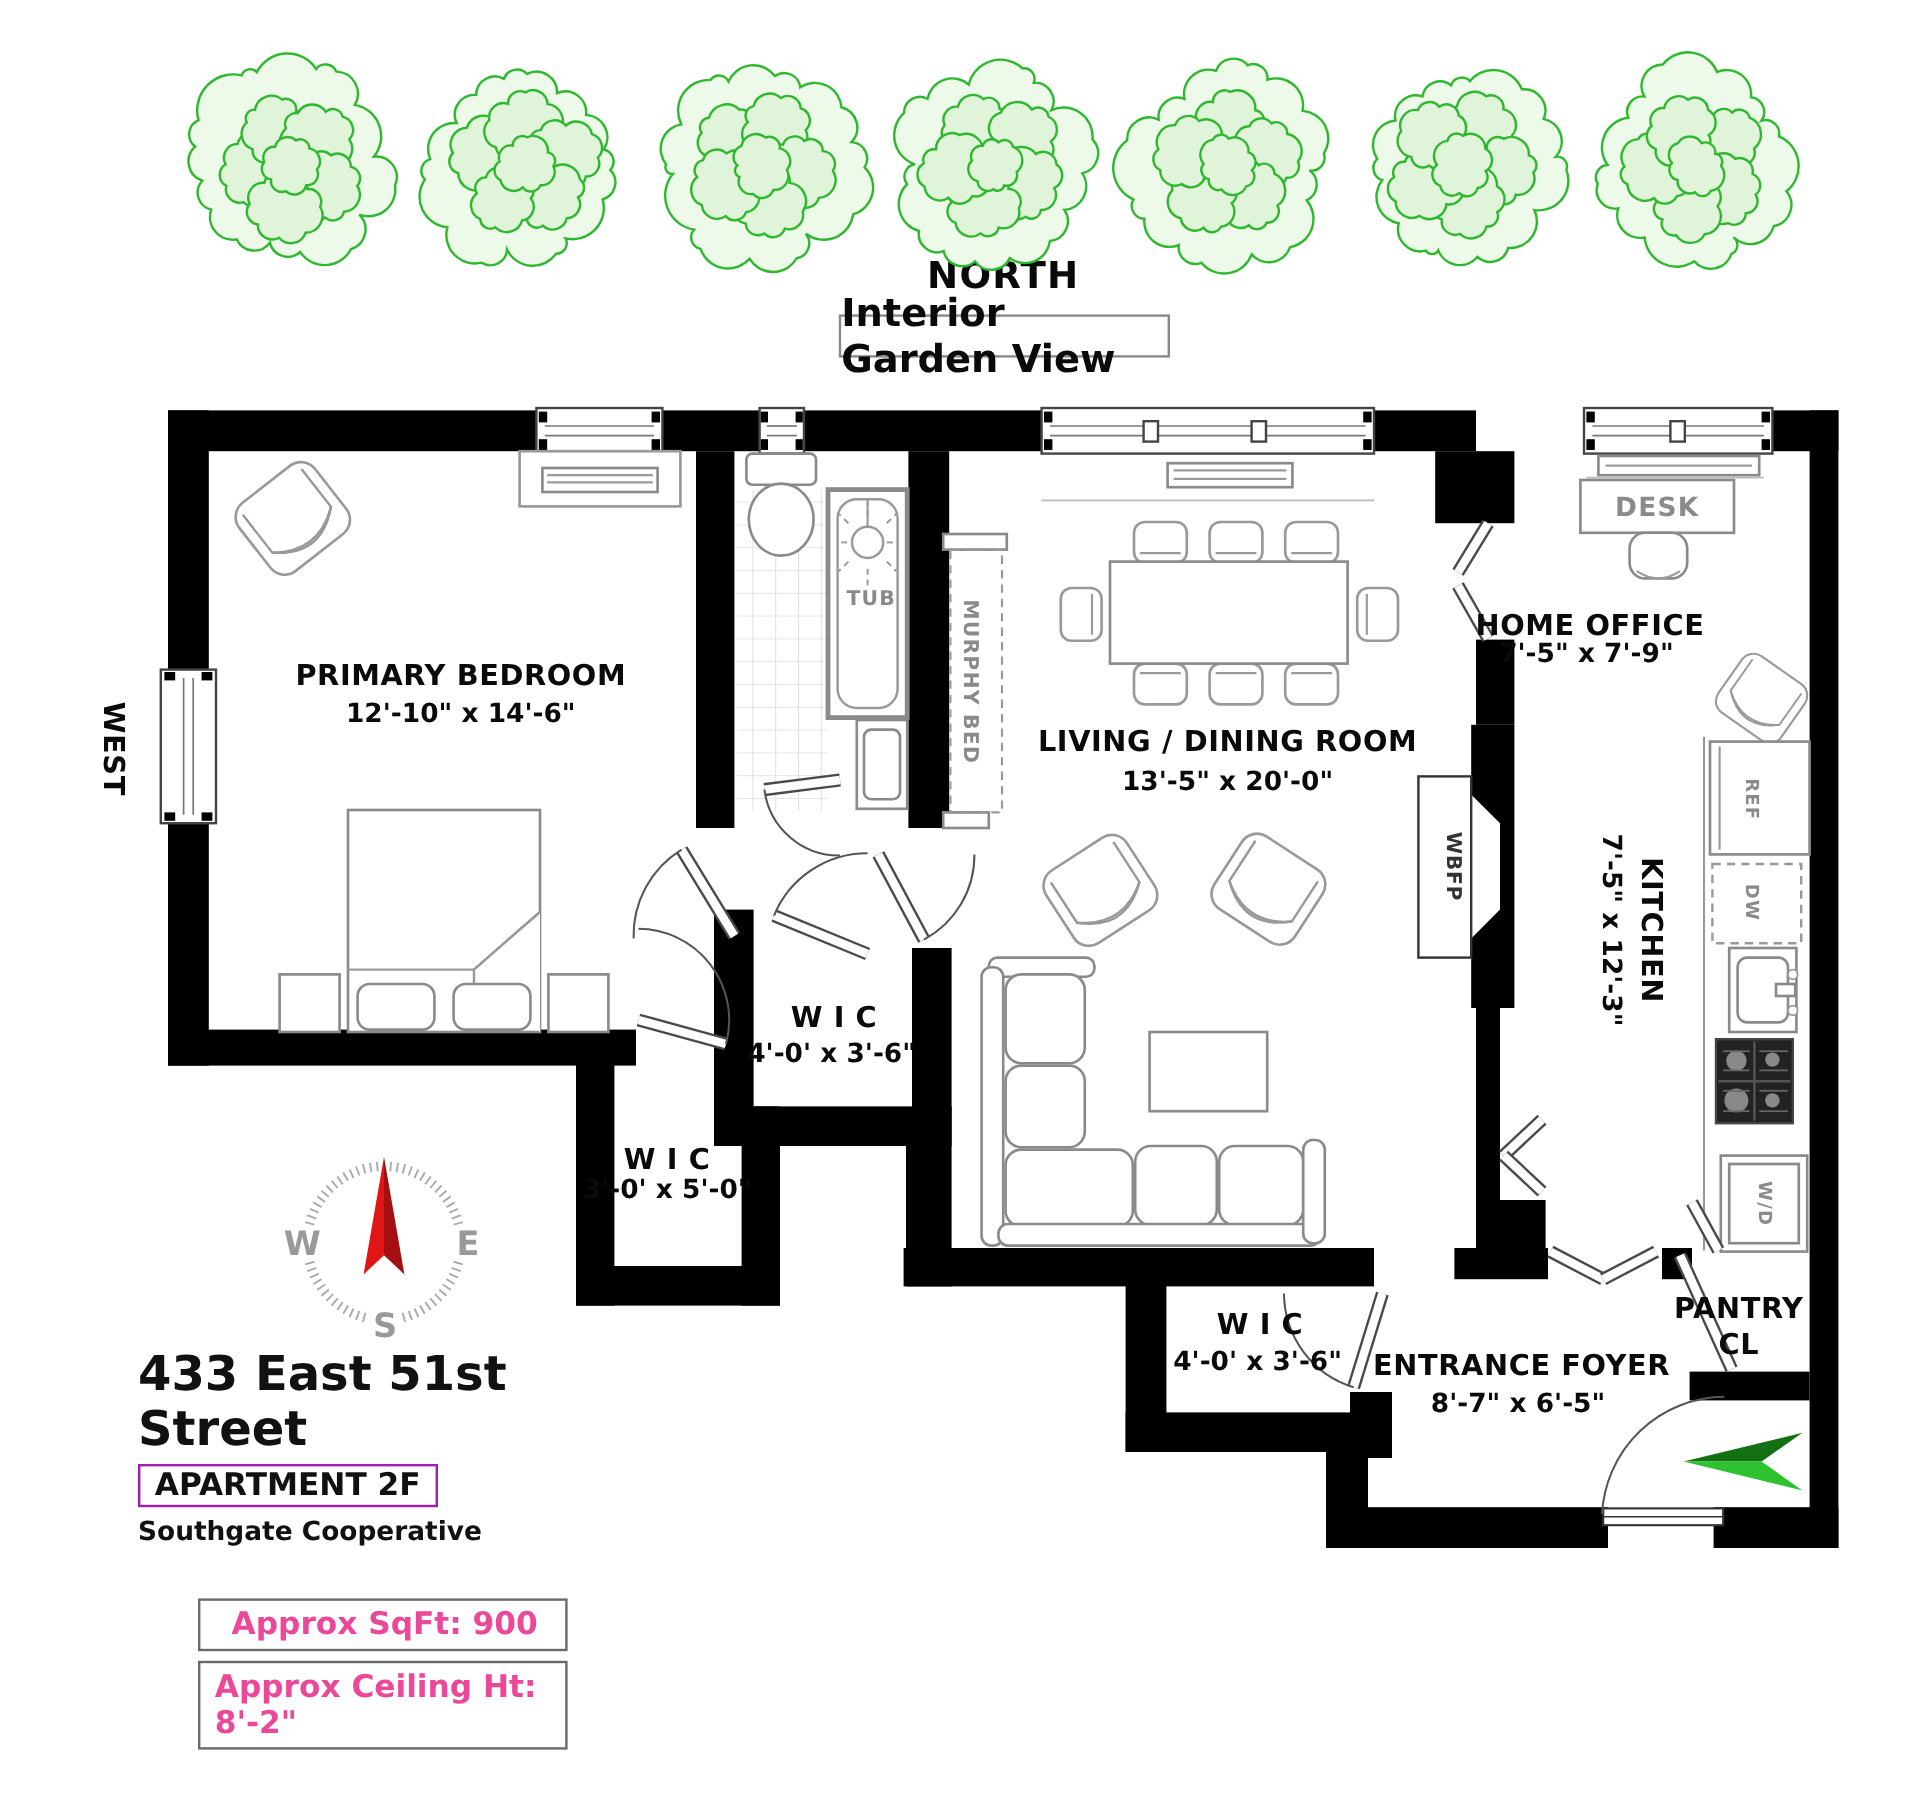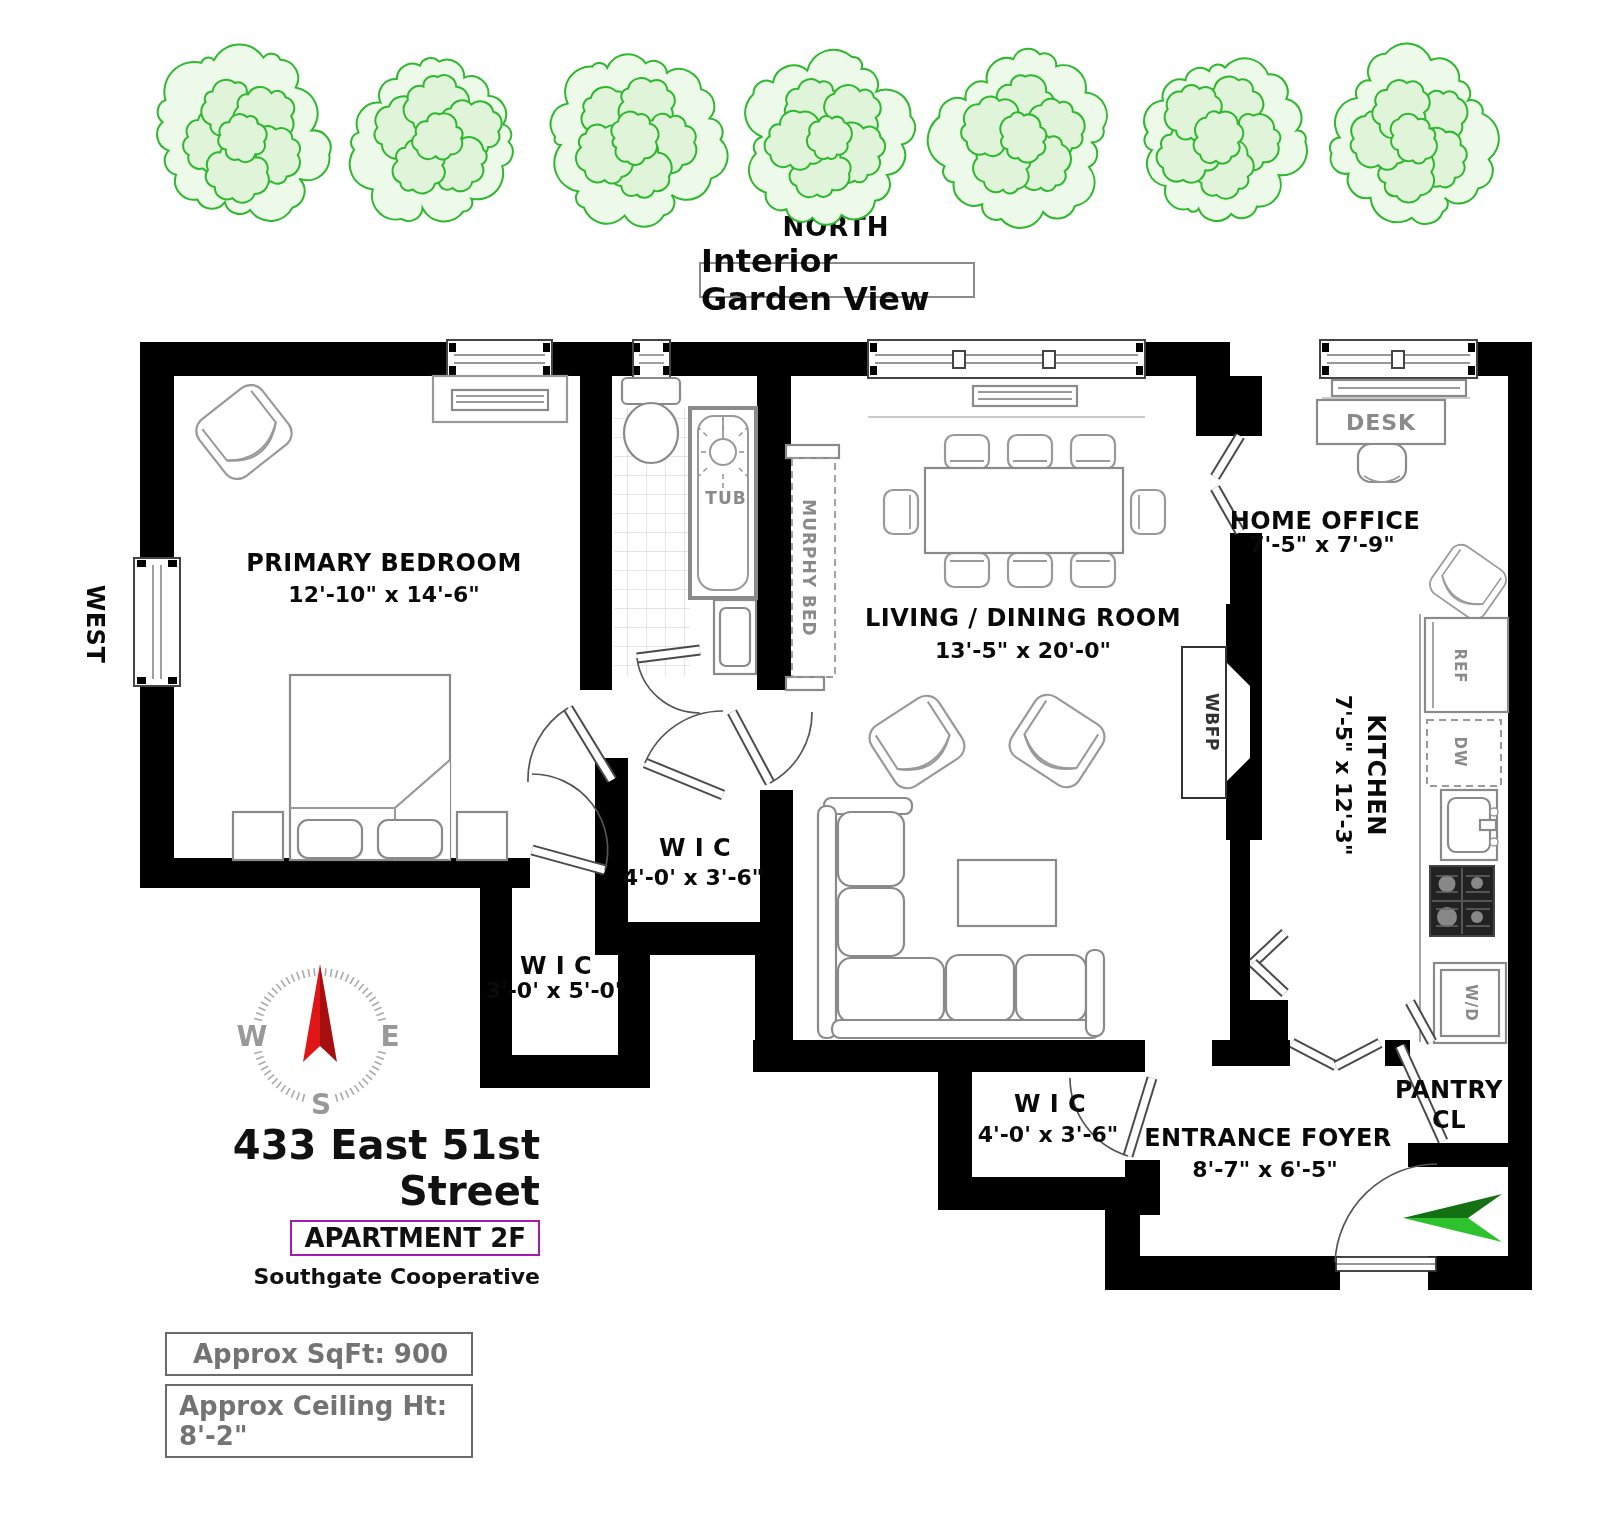--- a/index.html
+++ b/index.html
@@ -15,27 +15,27 @@
   .win-line{stroke:#777;stroke-width:1.4;}
   .cap{fill:#000;}
   .door-out{stroke:#4a4a4a;stroke-width:11;}
   .door-in{stroke:#fff;stroke-width:7;}
   .arc{fill:none;stroke:#555;stroke-width:1.7;}
   .room-name{font-family:"DejaVu Sans",sans-serif;font-weight:bold;font-size:24px;fill:#0a0a0a;text-anchor:middle;letter-spacing:.5px;}
   .room-dims{font-family:"DejaVu Sans",sans-serif;font-weight:bold;font-size:22px;fill:#0a0a0a;text-anchor:middle;}
   .fix{font-family:"DejaVu Sans",sans-serif;font-weight:bold;fill:#8a8a8a;text-anchor:middle;letter-spacing:1px;}
   .fixdark{font-family:"DejaVu Sans",sans-serif;font-weight:bold;fill:#333;text-anchor:middle;letter-spacing:.5px;}
   .compass-letter{font-family:"DejaVu Sans",sans-serif;font-weight:bold;font-size:28px;fill:#999;text-anchor:middle;}
-  #north-label{left:636px;top:212px;width:400px;text-align:center;font-size:26px;font-weight:bold;letter-spacing:1px;color:#0a0a0a;}
+  #north-label{left:636px;top:212px;width:400px;text-align:center;font-size:31px;font-weight:bold;letter-spacing:1px;color:#0a0a0a;}
   #garden-box{left:699px;top:262px;width:272px;height:32px;border:2px solid #8a8a8a;display:flex;align-items:center;justify-content:center;font-size:32px;font-weight:bold;color:#0a0a0a;}
-  #address-block{left:115px;top:1122px;width:425px;text-align:right;color:#111;}
+  #address-block{left:115px;top:1122px;width:425px;text-align:left;color:#111;}
   #address-street{font-size:40px;font-weight:bold;}
   #address-unit{display:inline-block;border:2px solid #a21caf;padding:1px 12px;font-size:26px;font-weight:bold;margin-top:6px;}
   #address-building{font-size:22px;font-weight:bold;margin-top:8px;}
-  .fact-box{border:2px solid #6a6a6a;font-size:26px;font-weight:bold;color:#737373;padding:5px 8px 5px 26px;}
+  .fact-box{border:2px solid #6a6a6a;font-size:26px;font-weight:bold;color:#ec4899;padding:5px 8px 5px 26px;}
   #fact-sqft{left:165px;top:1332px;width:270px;}
   #fact-ceiling{left:165px;top:1384px;width:284px;padding-left:12px;}
 </style>
 </head>
 <body>
 
 <div class="abs" id="north-label">NORTH</div>
 <div class="abs" id="garden-box">
   <span>Interior Garden View</span>
 </div>

